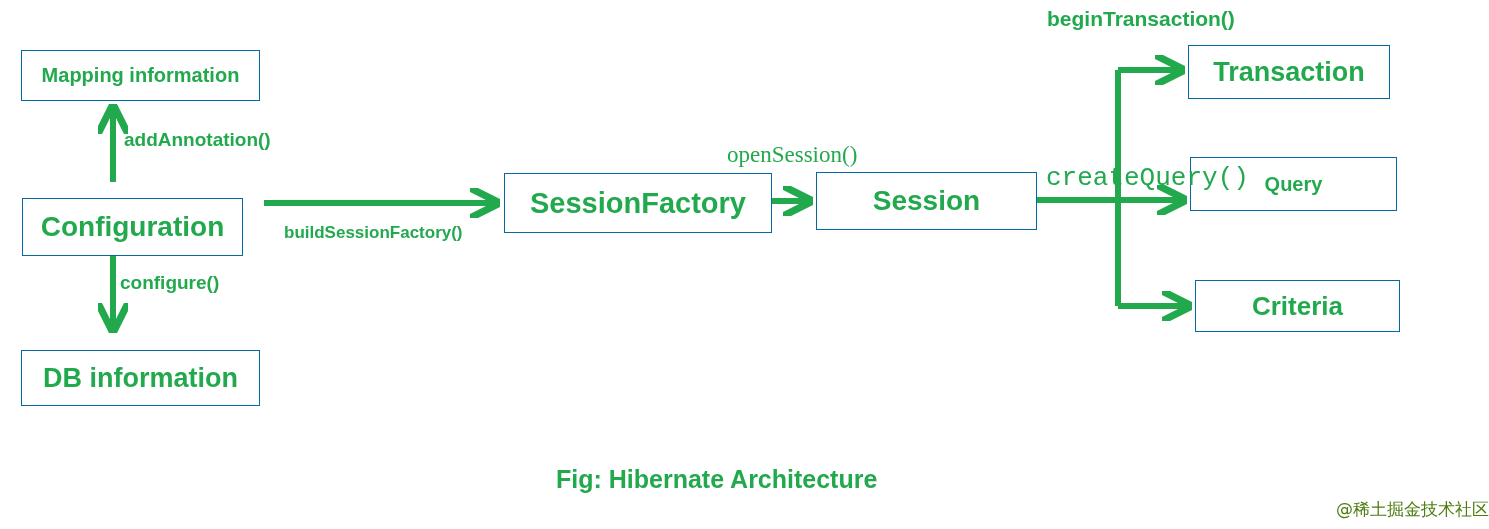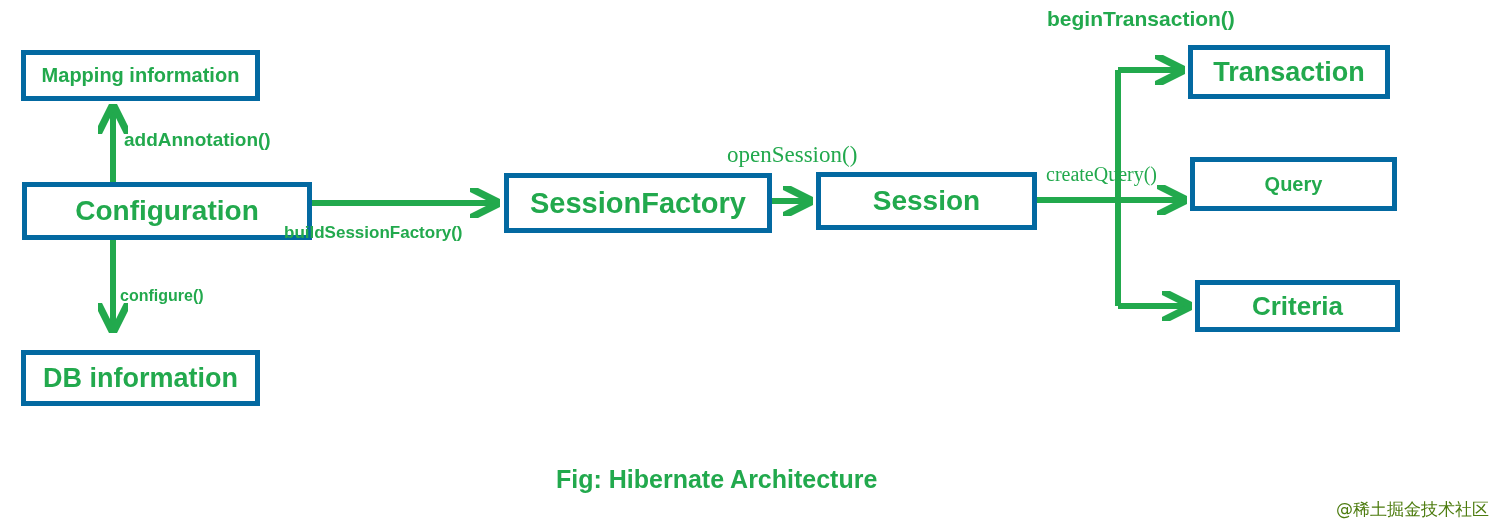--- a/index.html
+++ b/index.html
@@ -18,21 +18,21 @@
   #svg-layer {
     position: absolute;
     left: 0;
     top: 0;
     width: 1489px;
     height: 529px;
   }
   .node {
     position: absolute;
     box-sizing: border-box;
-    border: 5px solid #0369a1;
+    border: 1px solid #0369a1;
     background: #ffffff;
     display: flex;
     align-items: center;
     justify-content: center;
     color: #22a94d;
     font-weight: bold;
     font-family: "Liberation Sans", sans-serif;
     white-space: nowrap;
     z-index: 3;
   }
@@ -95,21 +95,21 @@
       <line x1="1118" y1="200" x2="1184" y2="200" marker-end="url(#arrow)"></line>
 
       <line x1="1118" y1="306" x2="1189" y2="306" marker-end="url(#arrow)"></line>
     </g>
   </svg>
 
   <div class="node" style="left:21px; top:50px; width:239px; height:51px; font-size:20px;">
     <span>Mapping information</span>
   </div>
 
-  <div class="node" style="left:22px; top:182px; width:290px; height:58px; font-size:28px;">
+  <div class="node" style="left:22px; top:198px; width:221px; height:58px; font-size:28px;">
     <span>Configuration</span>
   </div>
 
   <div class="node" style="left:21px; top:337px; width:239px; height:56px; font-size:27px;margin-top:13px;">
     <span>DB information</span>
   </div>
 
   <div class="node" style="left:504px; top:173px; width:268px; height:60px; font-size:29px;">
     <span>SessionFactory</span>
   </div>
@@ -125,28 +125,28 @@
   <div class="node" style="left:1190px; top:157px; width:207px; height:54px; font-size:20px;">
     <span>Query</span>
   </div>
 
   <div class="node" style="left:1195px; top:280px; width:205px; height:52px; font-size:26px;">
     <span>Criteria</span>
   </div>
 
   <div class="edge-label" style="left:124px; top:129px; font-size:19px;">addAnnotation()</div>
 
-  <div class="edge-label" style="left:120px; top:287px; font-size:16px;">configure()</div>
+  <div class="edge-label" style="left:120px; top:272px; font-size:19px;">configure()</div>
 
   <div class="edge-label" style="left:284px; top:215px; font-size:17px;margin-top:8px;">buildSessionFactory()</div>
 
   <div class="edge-label serif" style="left:727px; top:142px; font-size:23px;">openSession()</div>
 
   <div class="edge-label" style="left:1047px; top:7px; font-size:21px;">beginTransaction()</div>
 
-  <div class="edge-label serif" style="left:1046px; top:163px; font-size:20px;">createQuery()</div>
+  <div class="edge-label serif" style="left:1046px; top:163px; font-size:26px;font-family:Liberation Mono, monospace;">createQuery()</div>
 
 
   <div id="caption" style="left:556px; top:465px; font-size:25px;">Fig: Hibernate Architecture</div>
 
   <div id="watermark" style="left:1336px; top:498px;">@稀土掘金技术社区</div>
 
 </div>
 
 </body></html>

